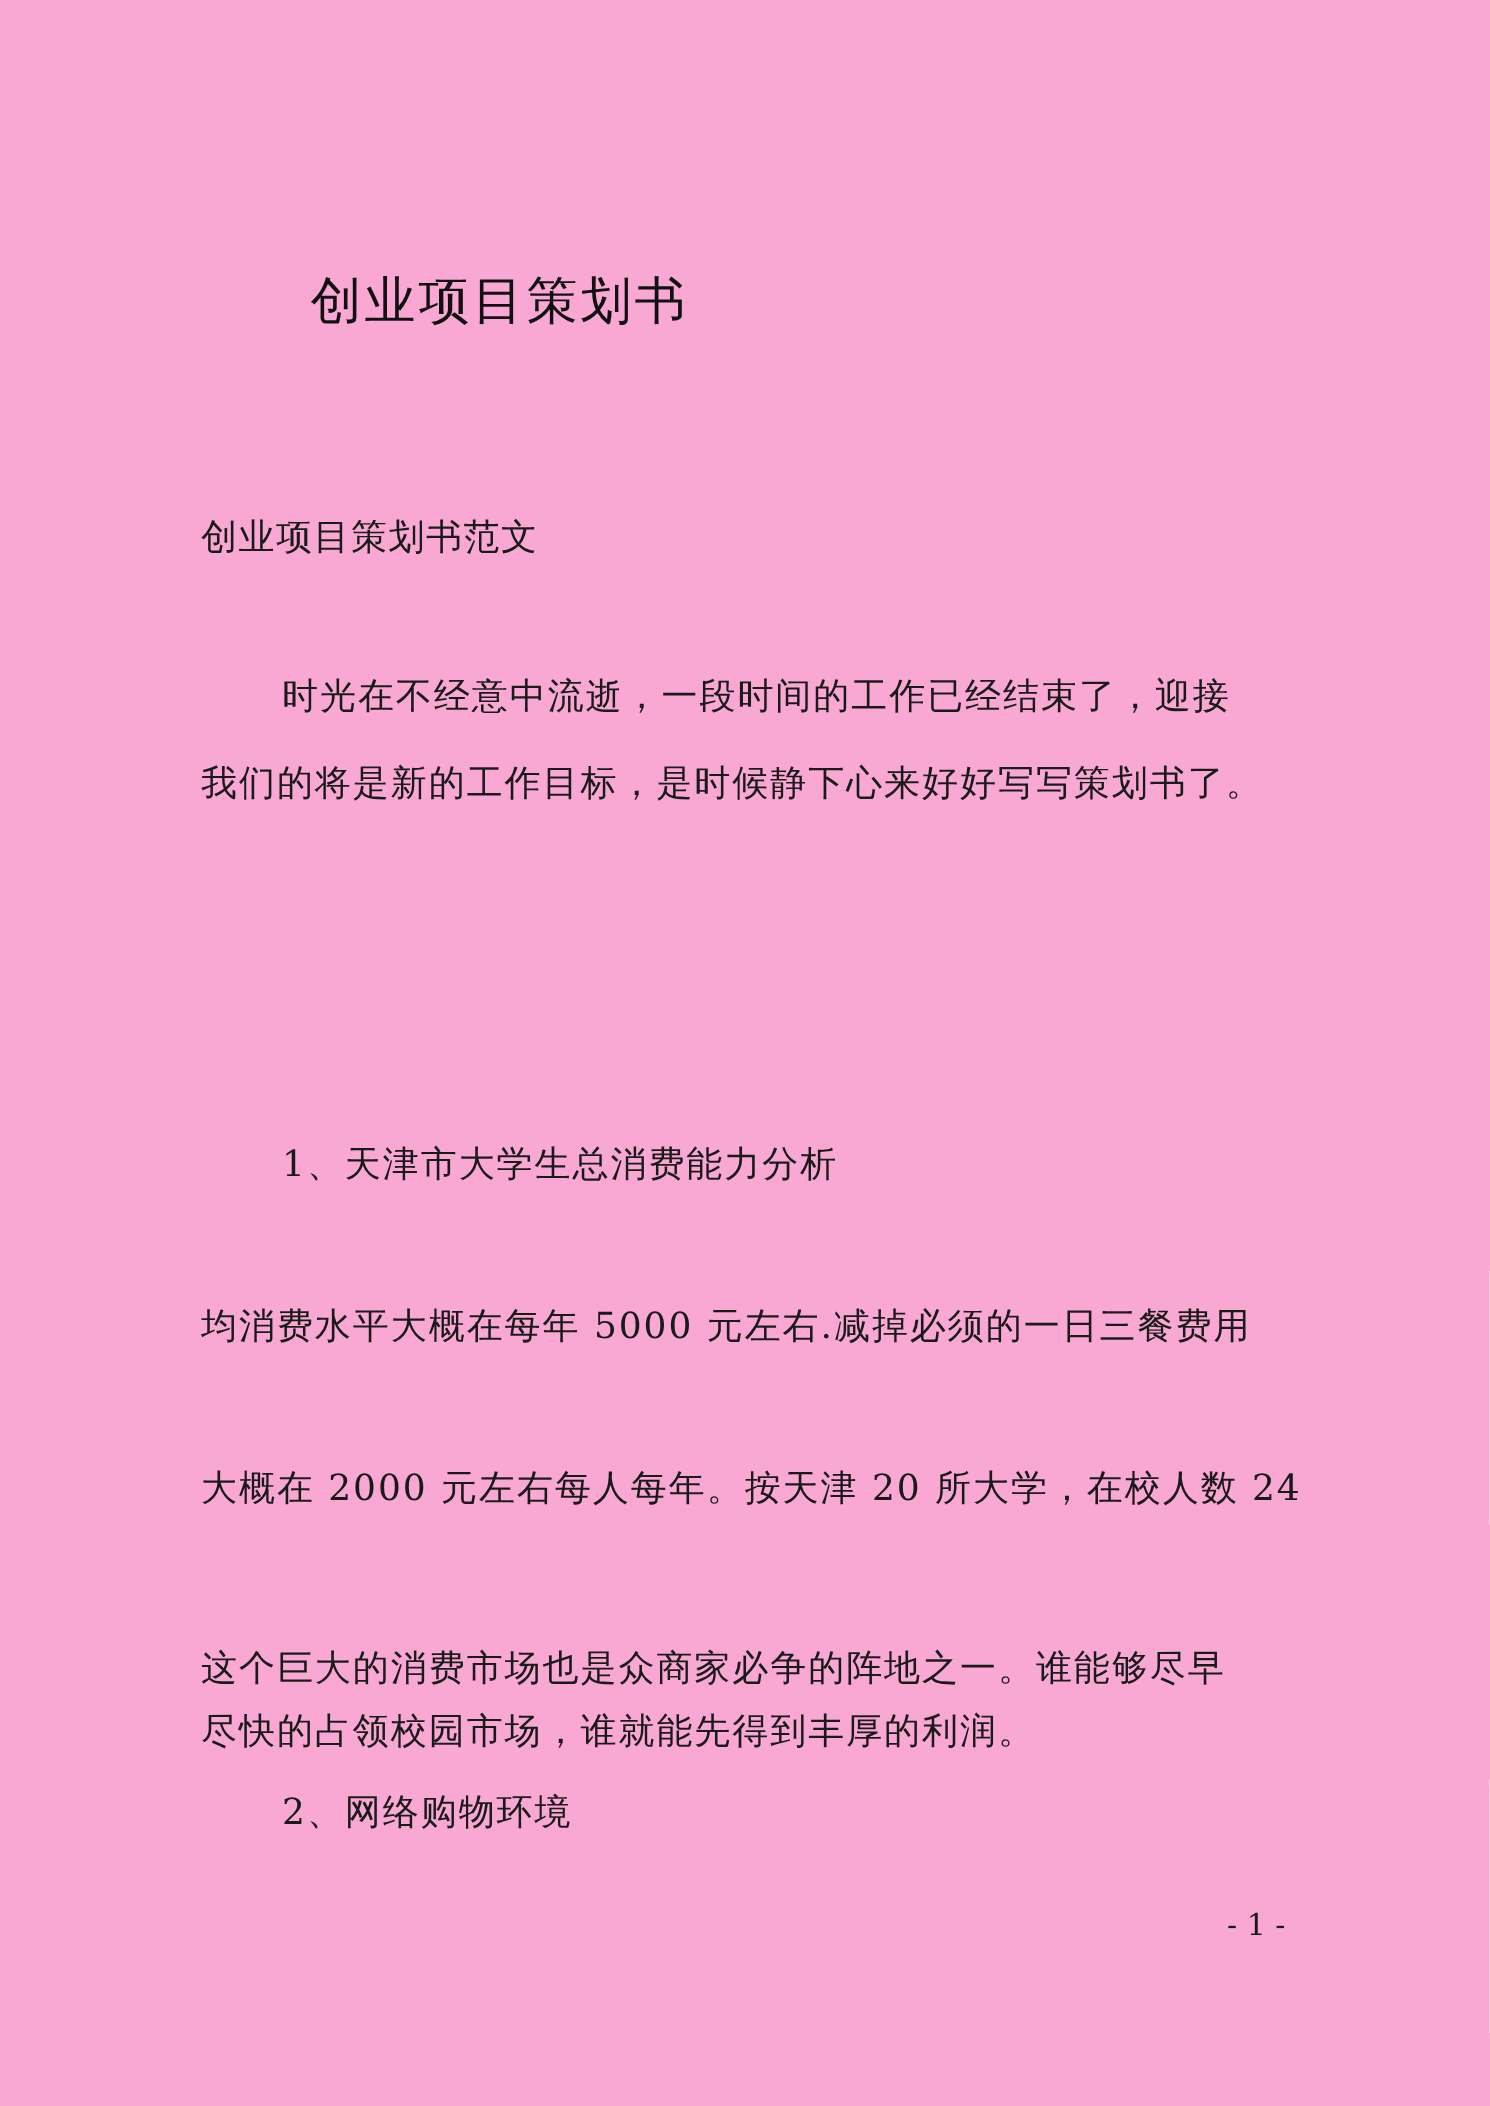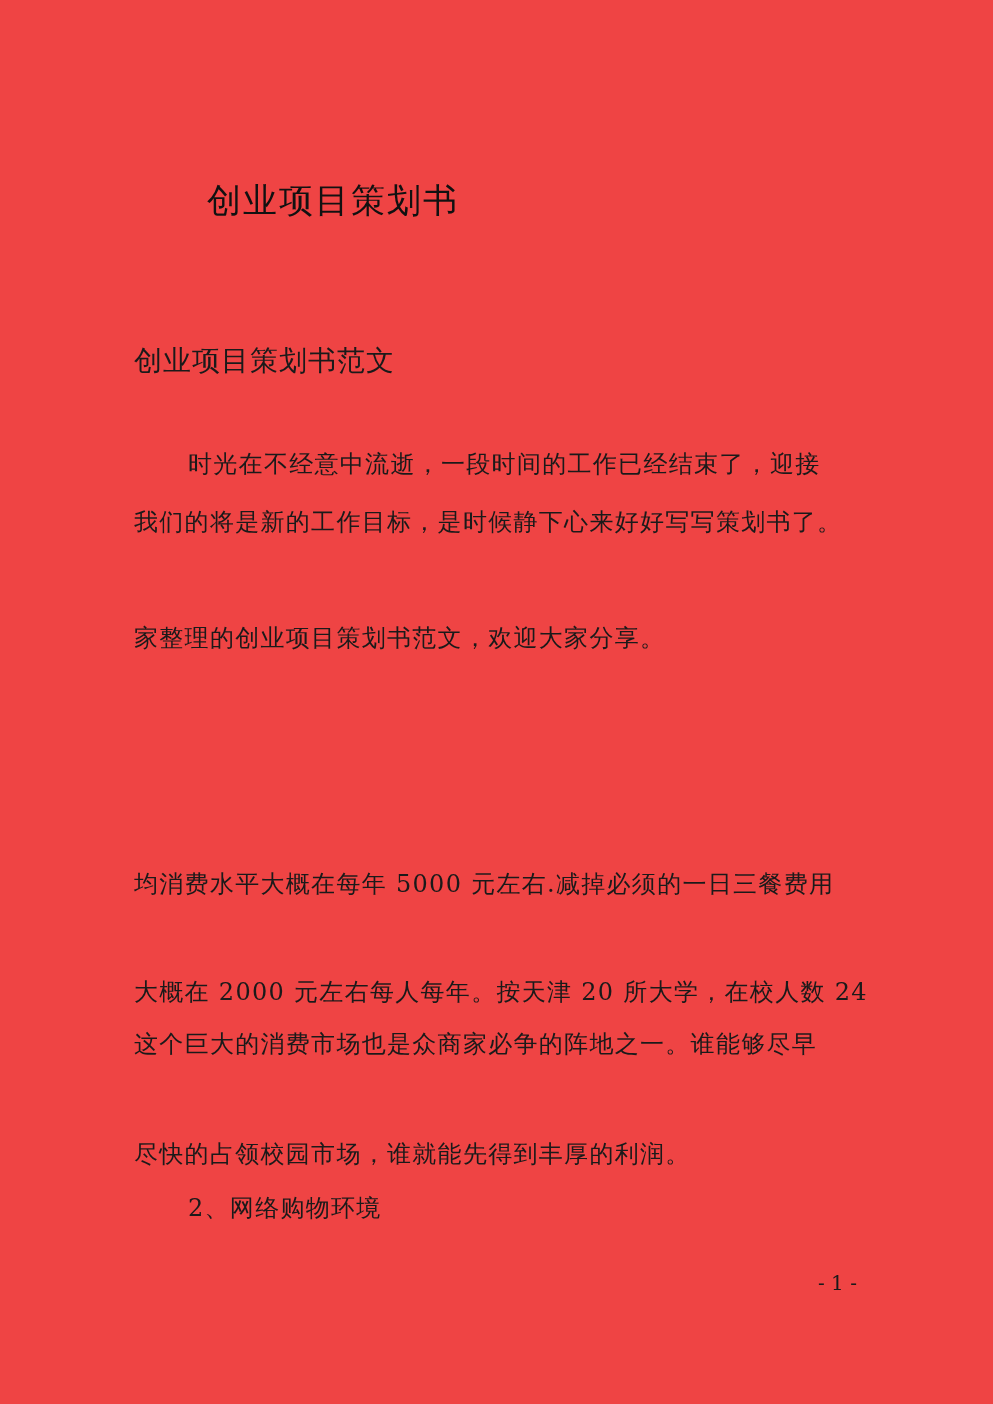--- a/index.html
+++ b/index.html
@@ -1,38 +1,38 @@
 <!DOCTYPE html>
 <html><head>
 <meta charset="utf-8">
 <style>
   html, body { margin: 0; padding: 0; background: #ffffff; }
   body { width: 993px; height: 1404px; position: relative; overflow: hidden;
          font-family: "DejaVu Serif", "Liberation Serif", serif; color: #1a1a1a; }
-  .page { position: absolute; left: 0; top: 0; width: 993px; height: 1404px; background: #ef4444; }
+  .page { position: absolute; left: 0; top: 0; width: 993px; height: 1404px; background: #f9a8d4; }
   .title { position: absolute; left: 207px; top: 178px; font-size: 34px; letter-spacing: 2px;
            font-family: "DejaVu Sans", "Liberation Sans", sans-serif; color: #111; white-space: nowrap; }
-  .subtitle { position: absolute; left: 134px; top: 342px; font-size: 28px; letter-spacing: 1px; white-space: nowrap; }
+  .subtitle { position: absolute; left: 134px; top: 342px; font-size: 24px; letter-spacing: 1px; white-space: nowrap; }
   .line { position: absolute; left: 134px; font-size: 24px; white-space: nowrap; letter-spacing: 1.3px; }
   .indent { left: 188px; }
   .footer { position: absolute; left: 818px; top: 1271px; font-size: 20px; white-space: nowrap; }
 </style>
 </head>
 <body>
 
 <div class="page">
   <div class="title">创业项目策划书</div>
   <div class="subtitle">创业项目策划书范文</div>
 
   <div class="line" style="top:506px">我们的将是新的工作目标，是时候静下心来好好写写策划书了。</div>
   <div class="line indent" style="top:448px">时光在不经意中流逝，一段时间的工作已经结束了，迎接</div>
-  <div class="line" style="top:622px">家整理的创业项目策划书范文，欢迎大家分享。</div>
 
+  <div class="line indent" style="top:760px">1、天津市大学生总消费能力分析</div>
 
   <div class="line" style="top:868px">均消费水平大概在每年 5000 元左右.减掉必须的一日三餐费用</div>
   <div class="line" style="top:976px">大概在 2000 元左右每人每年。按天津 20 所大学，在校人数 24</div>
-  <div class="line" style="top:1028px">这个巨大的消费市场也是众商家必争的阵地之一。谁能够尽早</div>
+  <div class="line" style="top:1096px">这个巨大的消费市场也是众商家必争的阵地之一。谁能够尽早</div>
   <div class="line" style="top:1138px">尽快的占领校园市场，谁就能先得到丰厚的利润。</div>
 
   <div class="line indent" style="top:1192px">2、网络购物环境</div>
 
   <div class="footer">- 1 -</div>
 </div>
 
 </body></html>

